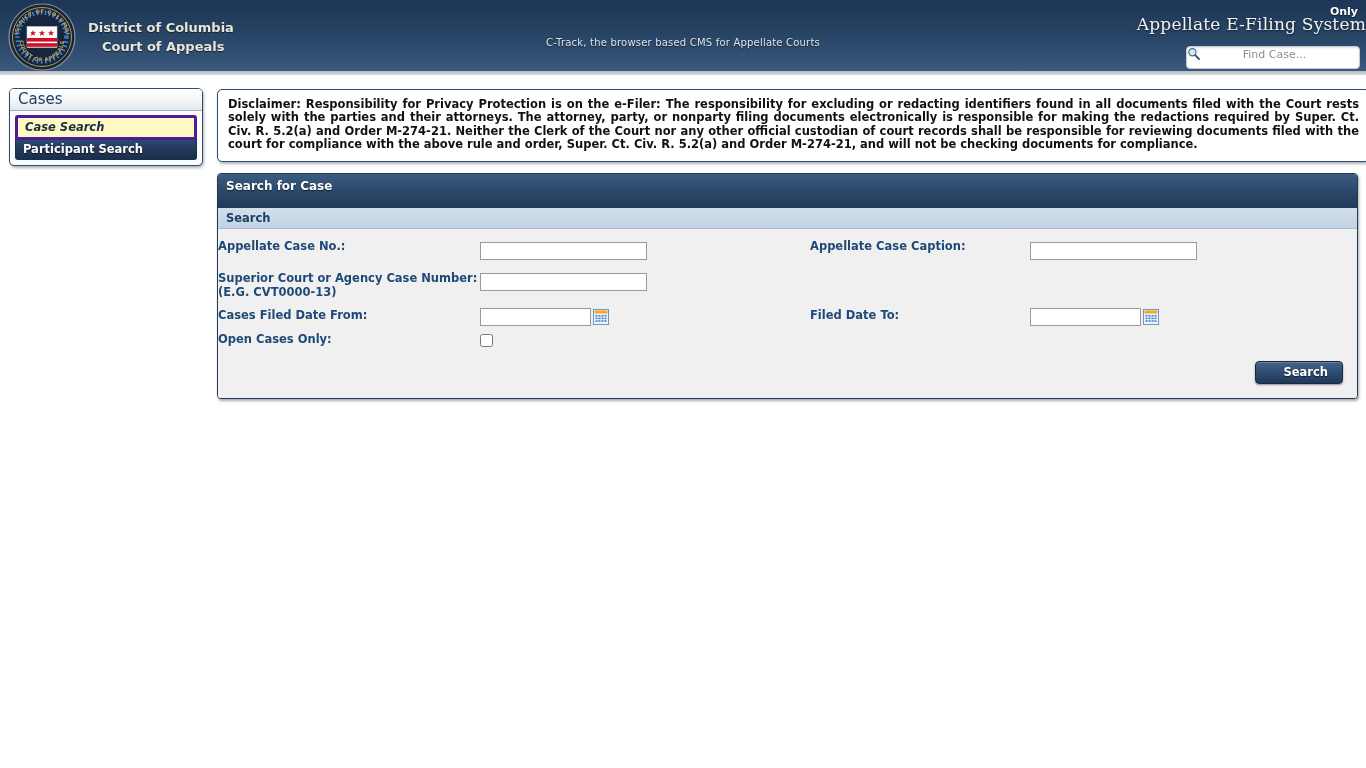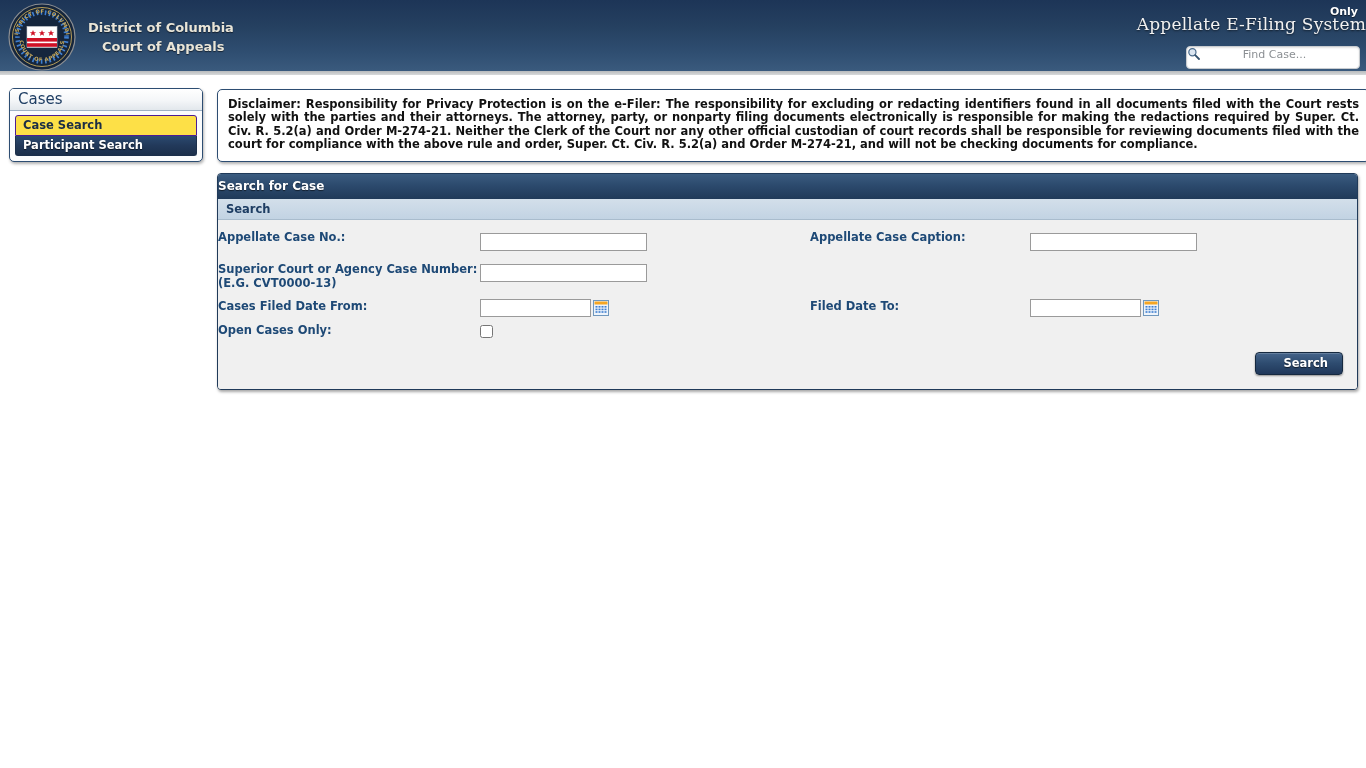--- a/index.html
+++ b/index.html
@@ -138,24 +138,25 @@
   .side-item {
     height: 19px;
     line-height: 19px;
     padding-left: 7px;
     font-size: 11.5px;
     font-weight: bold;
     border: 1px solid #4a6customplaceholder;
     cursor: pointer;
   }
   .side-item.selected {
-    background: #fde047;
+    background: #fef9c3;
     color: #1b2d45;
-    border: 1px solid #4c1d95;
+    border: 3px solid #4c1d95;
     border-radius: 3px 3px 0 0;
+    font-style: italic;
   }
   .side-item.dark {
     background: linear-gradient(180deg, #2b4a70 0%, #22395a 50%, #1b2f4b 100%);
     color: #ffffff;
     border: 1px solid #1b2f4b;
     border-top: 0;
     border-radius: 0 0 3px 3px;
     text-shadow: 0 1px 1px rgba(0,0,0,.6);
   }
 
@@ -183,22 +184,23 @@
     left: 217px;
     top: 173px;
     width: 1139px;
     border: 1px solid #203a59;
     border-radius: 4px;
     box-shadow: 1px 2px 3px rgba(0,0,0,.35);
     background: #f0f0f0;
     overflow: hidden;
   }
   .panel-title {
-    height: 25px;
+    height: 34px;
     line-height: 25px;
+    padding-left: 8px;
     font-size: 12px;
     font-weight: bold;
     color: #ffffff;
     background: linear-gradient(180deg, #3b5c80 0%, #2c4a6d 45%, #203a59 100%);
     text-shadow: 0 1px 1px rgba(0,0,0,.55);
   }
   .panel-subtitle {
     height: 20px;
     line-height: 20px;
     padding-left: 8px;
@@ -314,20 +316,21 @@
       </text>
     </svg>
   </div>
 
   <div class="court-name">
     <div>District of Columbia</div>
     <div class="line2">Court of Appeals</div>
   </div>
 
   <div class="app-title">Appellate E-Filing System</div>
+  <div class="app-subtitle">C-Track, the browser based CMS for Appellate Courts</div>
 
   <a class="login-link" href="#">Only</a>
 
   <div class="findcase">
     <span class="mag">
       <svg width="13" height="13" viewBox="0 0 13 13" xmlns="http://www.w3.org/2000/svg">
         <circle cx="5.4" cy="5.2" r="3.6" fill="#dbe6f2" stroke="#4a6b8c" stroke-width="1.2"></circle>
         <line x1="8.2" y1="8.1" x2="12" y2="12" stroke="#33516e" stroke-width="1.8" stroke-linecap="round"></line>
       </svg>
     </span>

